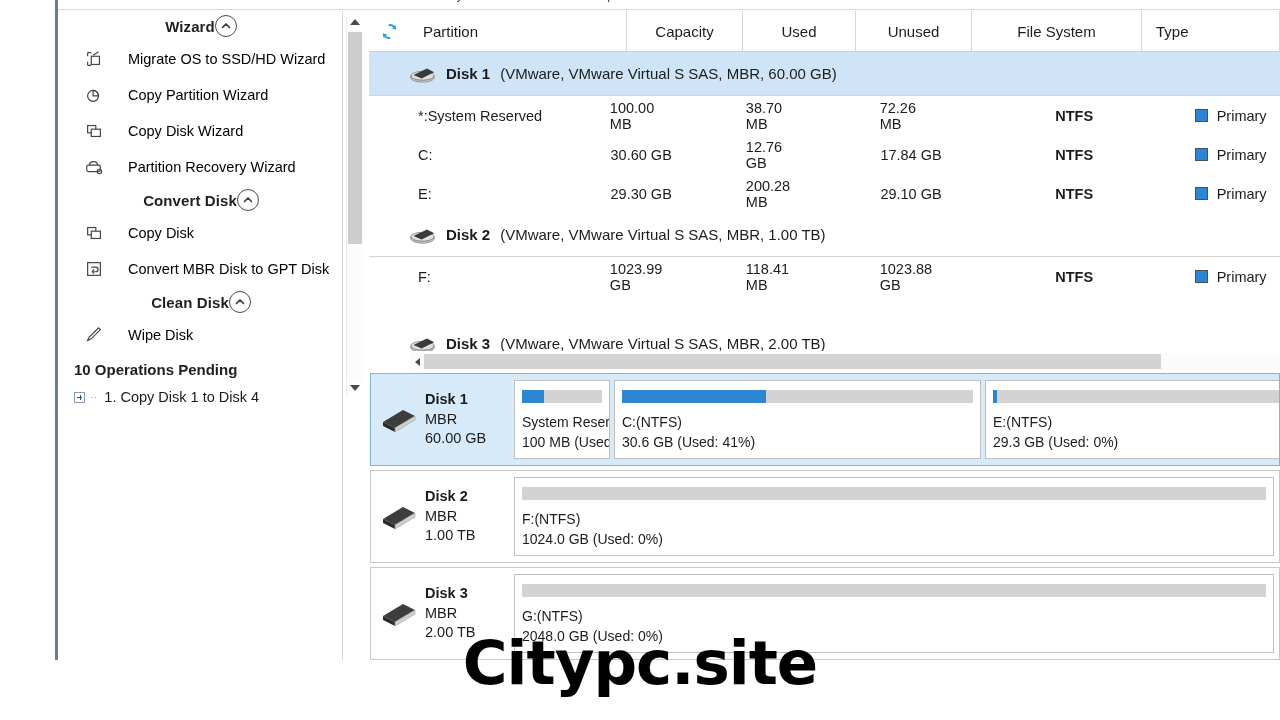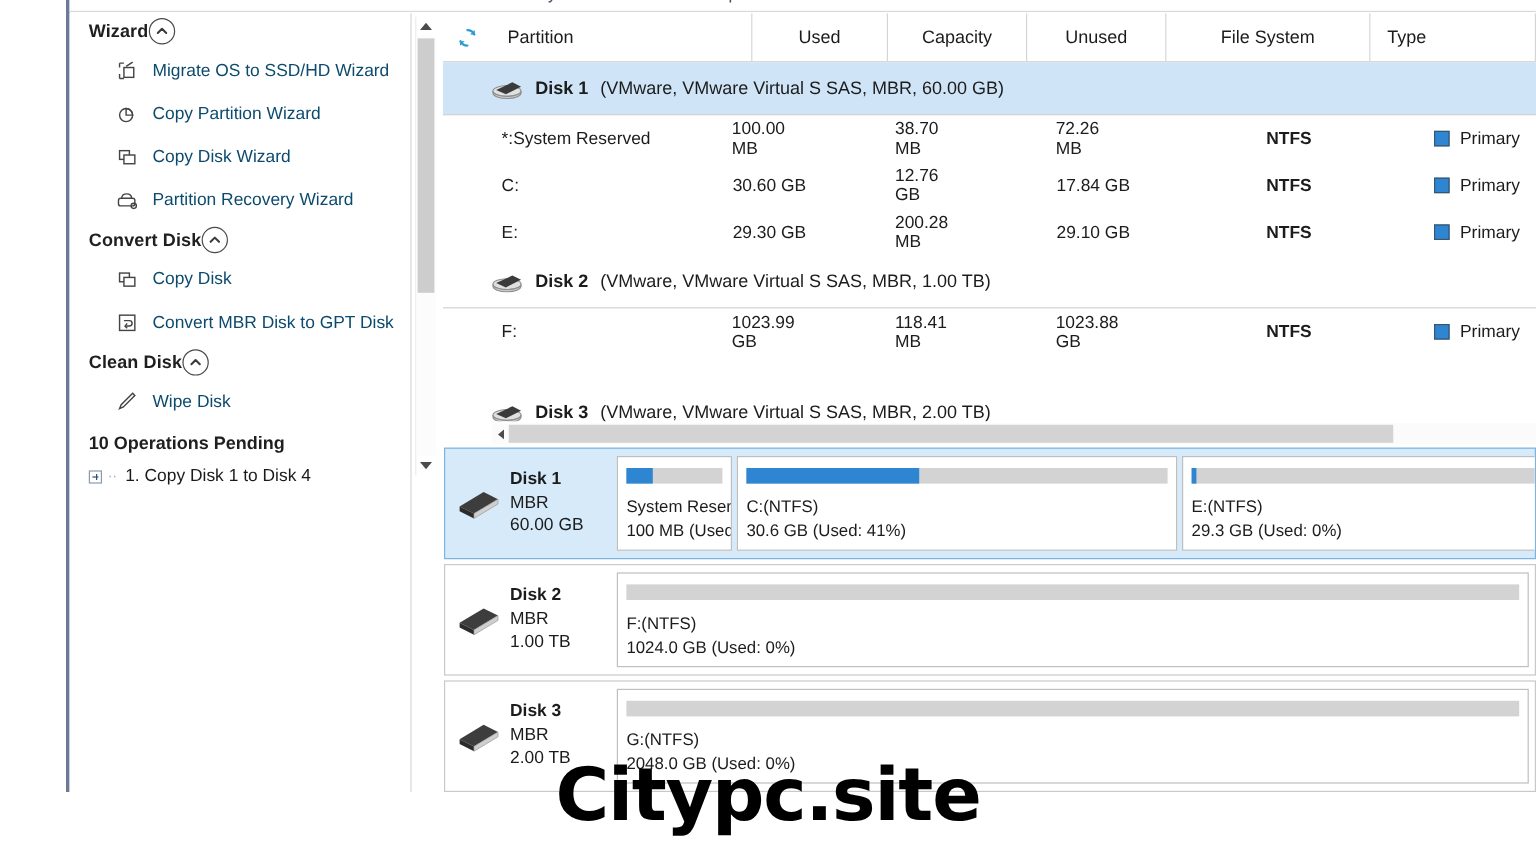--- a/index.html
+++ b/index.html
@@ -30,38 +30,38 @@
   }
   .menubar .menu-items span { padding: 0 4px; }
 
   
   .sidebar {
     position:absolute; left:58px; top:11px; width:285px; height:649px;
     background:#ffffff; border-right:1px solid #d7d7d7;
     overflow:hidden;
   }
   .side-group-head {
-    display:flex; align-items:center; justify-content:flex-start;
+    display:flex; align-items:center; justify-content:center;
     padding:0 14px 0 16px; height:30px;
   }
   .side-group-head .title {
     font-size:15px; font-weight:bold; color:#1f1f1f;
     letter-spacing:.1px;
   }
   .chev-btn {
     width:22px; height:22px; border-radius:50%;
     border:1.4px solid #4a4a4a; display:flex;
     align-items:center; justify-content:center;
     flex:0 0 auto;
   }
   .chev-btn svg { display:block; }
   .side-item {
-    display:flex; align-items:center; gap:11px;
-    height:36px; padding-left:38px;
-    font-size:14.5px; color:#0c4a6e;
+    display:flex; align-items:center; gap:24px;
+    height:36px; padding-left:26px;
+    font-size:14.5px; color:#000000;
     white-space:nowrap;
   }
   .side-item .ico { width:20px; height:20px; flex:0 0 auto; display:block; }
 
   .pending-head {
     font-size:15px; font-weight:bold; color:#1f1f1f;
     padding:8px 0 6px 16px;
   }
   .pending-item {
     display:flex; align-items:center; gap:7px;
@@ -312,25 +312,25 @@
         <svg width="19" height="19" viewBox="0 0 20 20">
           <path d="M10 3.2a6.8 6.8 0 0 1 6.1 3.8" stroke="#2e9bd6" stroke-width="2" fill="none" stroke-linecap="round"></path>
           <path d="M16.4 3.1l.2 4.2-4.2-.3z" fill="#2e9bd6"></path>
           <path d="M10 16.8a6.8 6.8 0 0 1-6.1-3.8" stroke="#2e9bd6" stroke-width="2" fill="none" stroke-linecap="round"></path>
           <path d="M3.6 16.9l-.2-4.2 4.2.3z" fill="#2e9bd6"></path>
         </svg>
       </div>
       <div class="th" style="width:218px">
         <span>Partition</span>
       </div>
+      <div class="th center" style="width:116px">
+        <span>Capacity</span>
+      </div>
       <div class="th center" style="width:113px">
         <span>Used</span>
-      </div>
-      <div class="th center" style="width:116px">
-        <span>Capacity</span>
       </div>
       <div class="th center" style="width:116px">
         <span>Unused</span>
       </div>
       <div class="th center" style="width:170px">
         <span>File System</span>
       </div>
       <div class="th" style="width:138px">
         <span>Type</span>
       </div>

